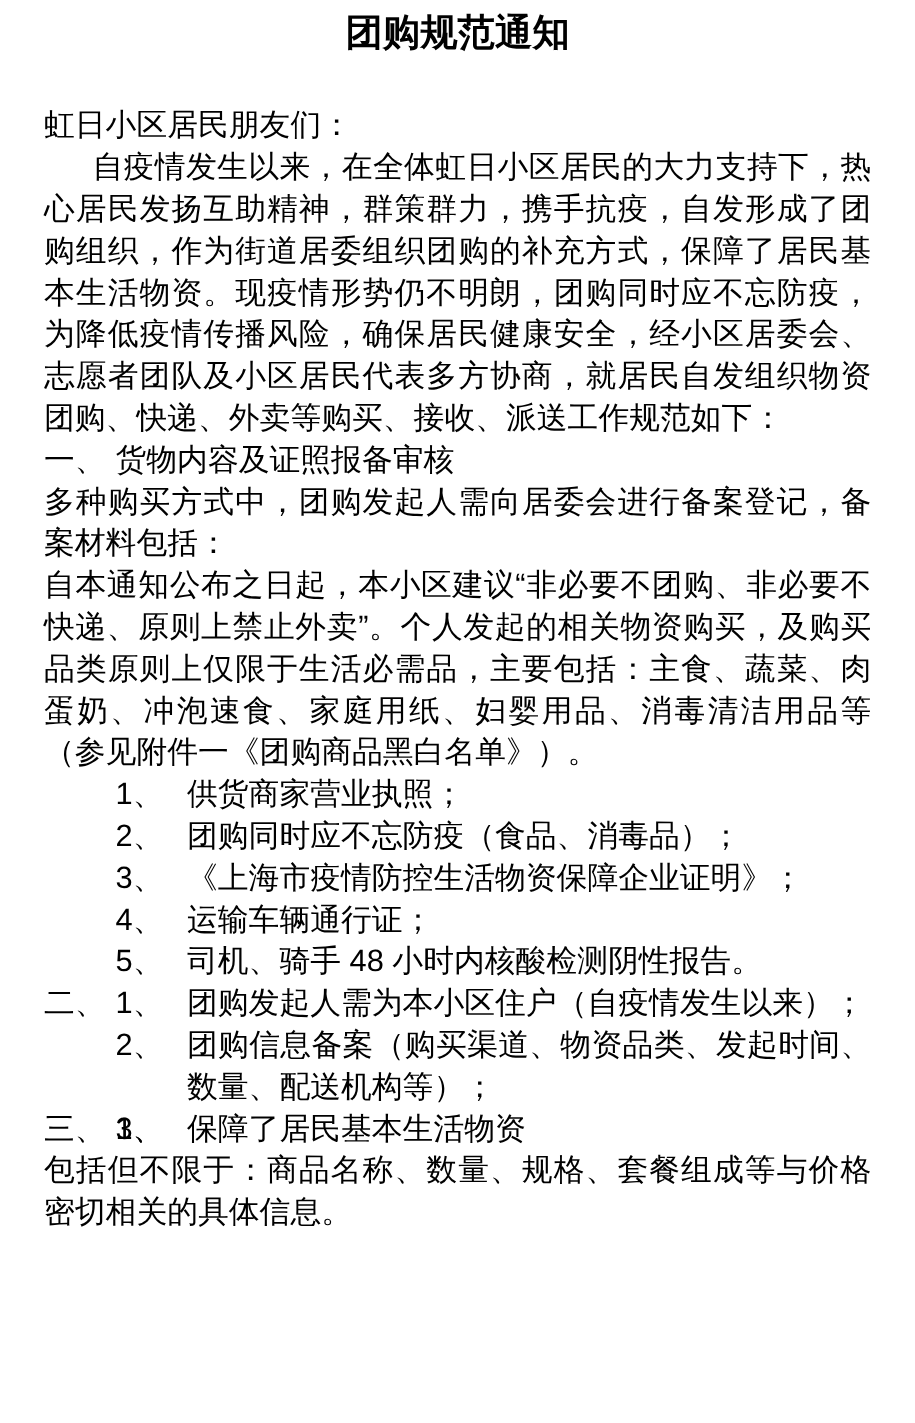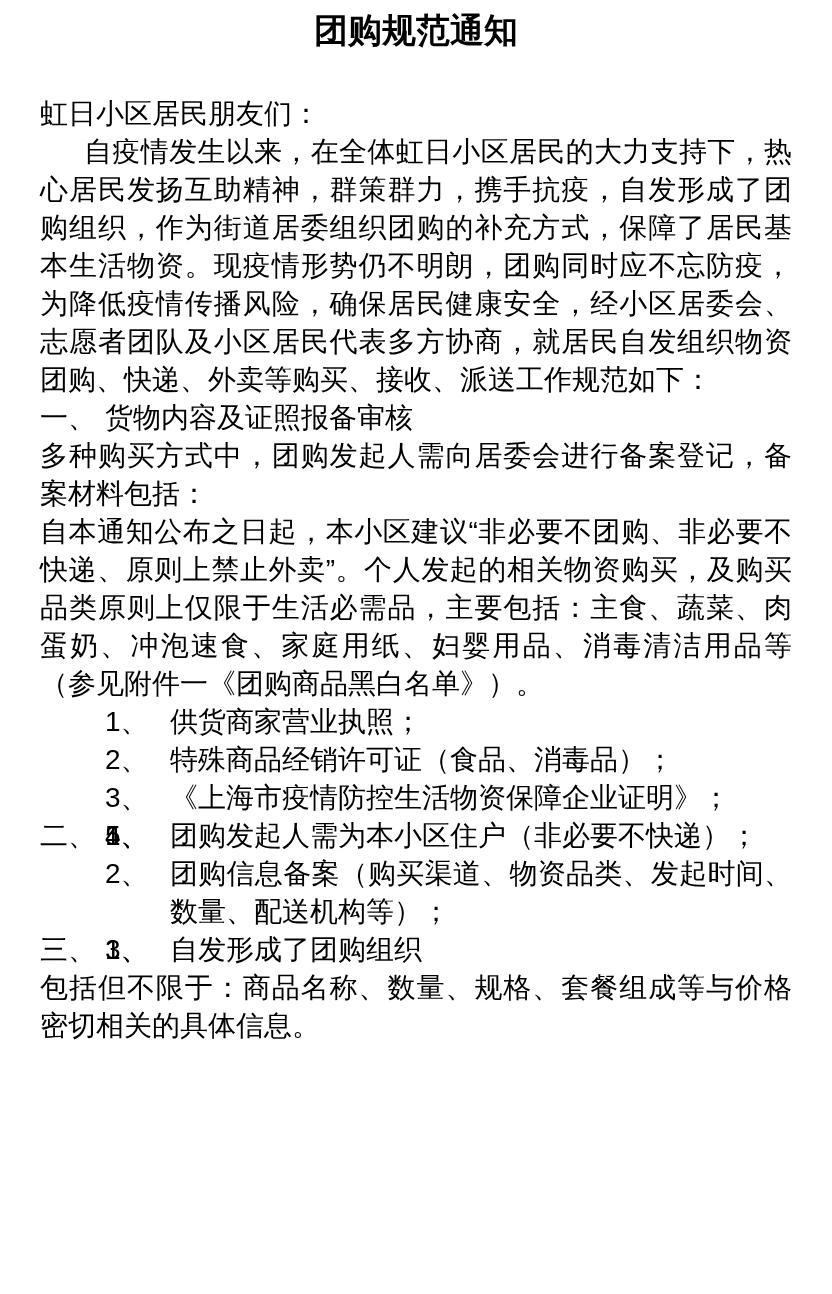--- a/index.html
+++ b/index.html
@@ -69,56 +69,58 @@
       </div>
       <p class="sec-para">多种购买方式中，团购发起人需向居委会进行备案登记，备案材料包括：</p>
       <p class="sec-para">自本通知公布之日起，本小区建议“非必要不团购、非必要不快递、原则上禁止外卖”。个人发起的相关物资购买，及购买品类原则上仅限于生活必需品，主要包括：主食、蔬菜、肉蛋奶、冲泡速食、家庭用纸、妇婴用品、消毒清洁用品等（参见附件一《团购商品黑白名单》）。</p>
 
       <div class="item">
         <span class="num">1、</span>
         <span>供货商家营业执照；</span>
       </div>
       <div class="item">
         <span class="num">2、</span>
-        <span>特殊商品经销许可证（食品、消毒品）；</span>
+        <span>团购同时应不忘防疫（食品、消毒品）；</span>
       </div>
       <div class="item">
         <span class="num">3、</span>
         <span>《上海市疫情防控生活物资保障企业证明》；</span>
       </div>
       <div class="item">
         <span class="num">4、</span>
+        <span>运输车辆通行证；</span>
       </div>
       <div class="item">
         <span class="num">5、</span>
+        <span>司机、骑手 48 小时内核酸检测阴性报告。</span>
       </div>
     </div>
 
     <div class="section">
       <div class="sec-head">
         <span class="num">二、</span>
       </div>
       <div class="item">
         <span class="num">1、</span>
-        <span>团购发起人需为本小区住户（非必要不快递）；</span>
+        <span>团购发起人需为本小区住户（自疫情发生以来）；</span>
       </div>
       <div class="item">
         <span class="num">2、</span>
         <span>团购信息备案（购买渠道、物资品类、发起时间、数量、配送机构等）；</span>
       </div>
       <div class="item">
         <span class="num">3、</span>
       </div>
     </div>
 
     <div class="section">
       <div class="sec-head">
         <span class="num">三、</span>
       </div>
       <div class="item">
         <span class="num">1、</span>
-        <span>自发形成了团购组织</span>
+        <span>保障了居民基本生活物资</span>
       </div>
       <p class="item-sub">包括但不限于：商品名称、数量、规格、套餐组成等与价格密切相关的具体信息。</p>
     </div>
 
   </div>
 </div>
 
 </body></html>

